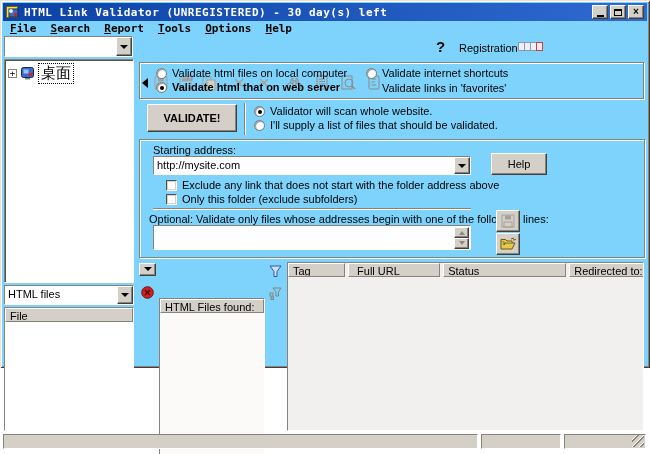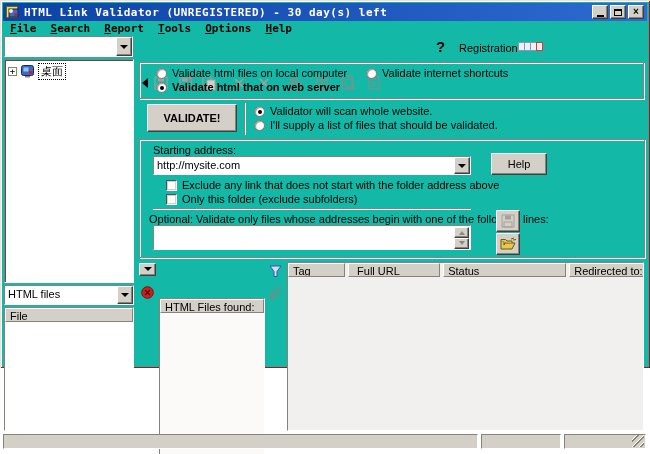--- a/index.html
+++ b/index.html
@@ -1,19 +1,19 @@
 <!DOCTYPE html>
 <html><head>
 <meta charset="utf-8">
 <style>
   * { margin:0; padding:0; box-sizing:border-box; }
   html,body { width:650px; height:454px; }
   body { font-family:"Liberation Sans", sans-serif; font-size:11px; color:#000; }
 
-  .window { position:relative; width:650px; height:368px; background:#14b8a6;
+  .window { position:relative; width:650px; height:368px; background:#7dd3fc;
     box-shadow: inset 1px 1px 0 #e8e4dc, inset -1px -1px 0 #404040,
                 inset 2px 2px 0 #fff,   inset -2px -2px 0 #87837b; }
 
   
   .r3d { background:#d4d0c8; border:1px solid; border-color:#ffffff #404040 #404040 #ffffff;
          box-shadow: inset -1px -1px 0 #87837b; }
   .sunk { background:#fff; border:1px solid; border-color:#87837b #ffffff #ffffff #87837b;
           box-shadow: inset 1px 1px 0 #55524c; }
   .sunk-lite { background:#fff; border:1px solid; border-color:#87837b #ffffff #ffffff #87837b; }
   .etched { border:1px solid #87837b; box-shadow: inset 1px 1px 0 #fff, 1px 1px 0 #fff; }
@@ -51,21 +51,21 @@
   .tsep-arrow { width:0; height:0; border:5px solid transparent; border-right:6px solid #000; }
   .qmark { font-size:15px; font-weight:bold; }
   .segbox { display:flex; }
   .segbox span { width:7px; height:9px; background:#eef0f4; border:1px solid #8a98b8; margin-left:-1px; }
   .segbox span:last-child { border-color:#d04040; background:#f6eaea; }
 
   
   .tree-label-row { display:flex; align-items:center; gap:4px; padding:4px 3px; }
   .expand-box { width:9px; height:9px; background:#fff; border:1px solid #87837b;
     font-size:9px; line-height:7px; text-align:center; font-family:"DejaVu Sans Mono",monospace; }
-  .tree-label { outline:1px dotted #000; padding:0 2px; font-size:11px; }
+  .tree-label { outline:1px dotted #000; padding:0 2px; font-size:15px; }
   .colhdr { background:#d4d0c8; border:1px solid; border-color:#ffffff #87837b #87837b #ffffff;
     padding:1px 4px; height:14px; overflow:hidden; white-space:nowrap; }
 
   
   .radio { width:11px; height:11px; border-radius:50%; background:#fff; border:1px solid #777;
     box-shadow: inset 1px 1px 1px rgba(64,64,64,.55); position:relative; flex:none; }
   .radio.on::after { content:""; position:absolute; left:3px; top:3px; width:4px; height:4px;
     border-radius:50%; background:#000; }
   .check { width:11px; height:11px; background:#fff; border:1px solid; flex:none;
     border-color:#55524c #fff #fff #55524c; box-shadow:0 0 0 1px #d4d0c8 inset; }
@@ -226,20 +226,23 @@
       <span>Validate html files on local computer</span>
     </div>
     <div class="optrow abs" style="left:16px; top:18px;">
       <span class="radio on"></span>
       <span class="bold">Validate html that on web server</span>
     </div>
     <div class="optrow abs" style="left:226px; top:4px;">
       <span class="radio"></span>
       <span>Validate internet shortcuts</span>
     </div>
+    <div class="optrow abs" style="left:242px; top:19px;">
+      <span>Validate links in 'favorites'</span>
+    </div>
   </div>
 
   <div class="abs r3d btn bold" style="left:147px; top:104px; width:90px; height:28px;">VALIDATE!</div>
   <div class="abs vline" style="left:244px; top:103px; height:32px;"></div>
   <div class="optrow abs" style="left:254px; top:119px;">
     <span class="radio"></span>
     <span>I'll supply a list of files that should be validated.</span>
   </div>
   <div class="optrow abs" style="left:254px; top:105px;">
     <span class="radio on"></span>

